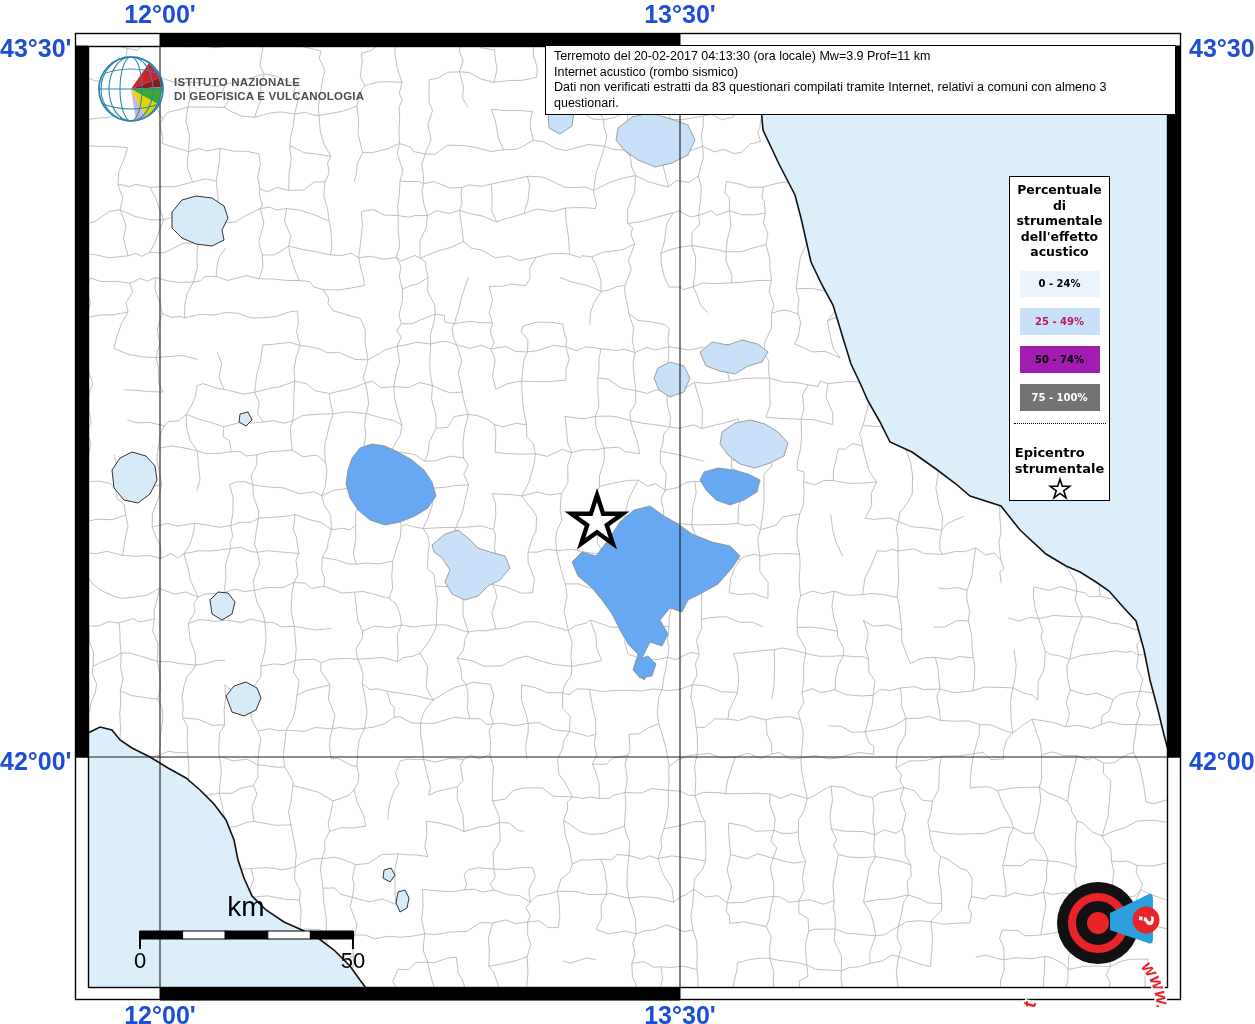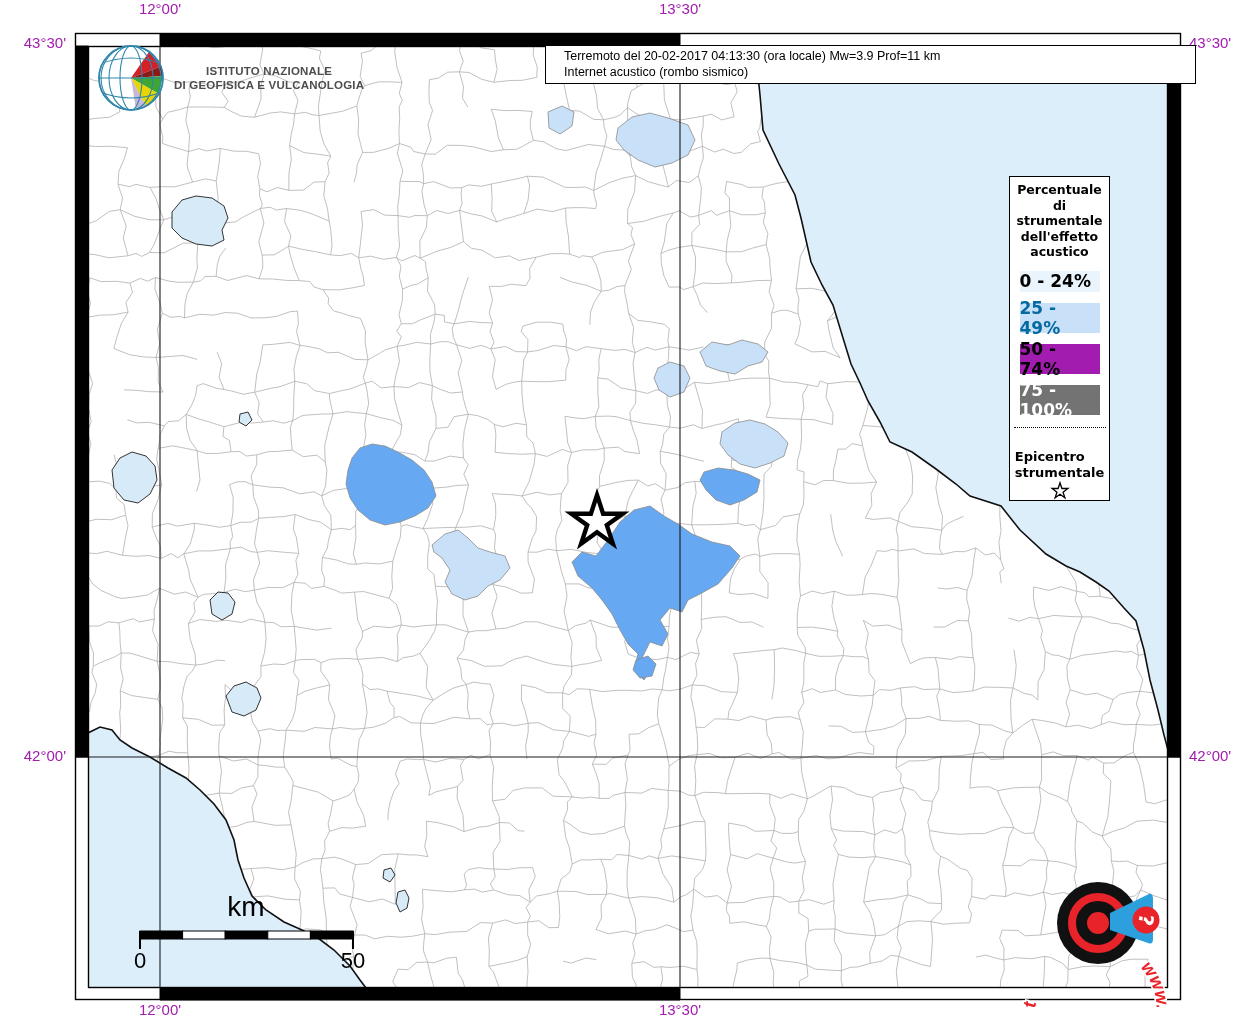--- a/index.html
+++ b/index.html
@@ -1,34 +1,34 @@
 <!DOCTYPE html>
 <html><head>
 <meta charset="utf-8">
 <style>
   html,body{margin:0;padding:0;background:#ffffff;}
   #stage{position:relative;width:1255px;height:1024px;background:#fff;overflow:hidden;
          font-family:"Liberation Sans",sans-serif;}
   #mapsvg{position:absolute;left:0;top:0;z-index:1;}
-  .coordlabel{position:absolute;z-index:3;font-size:15px;color:#a21caf;white-space:nowrap;}
+  .coordlabel{position:absolute;z-index:3;font-size:25px;color:#1d4ed8;white-space:nowrap;font-weight:bold;}
   .cl-center{transform:translateX(-50%);}
   .cl-right{text-align:right;}
   #infobox{position:absolute;left:545px;top:45px;width:613px;z-index:4;background:#fff;
-           border:1px solid #000;padding:3px 18px;font-size:12.5px;line-height:15.6px;color:#000;
+           border:1px solid #000;padding:3px 8px;font-size:12.5px;line-height:15.6px;color:#000;
            font-family:"Liberation Sans",sans-serif;}
-  #ingv-header{position:absolute;left:96px;top:44px;z-index:3;display:flex;align-items:center;text-align:center;}
+  #ingv-header{position:absolute;left:96px;top:55px;z-index:3;display:flex;align-items:center;}
   #ingv-text{margin-left:8px;font-size:11.5px;font-weight:bold;color:#4d4d4d;
              letter-spacing:.2px;line-height:14px;font-family:"Liberation Sans",sans-serif;}
   #legend{position:absolute;left:1009px;top:176px;width:101px;height:325px;z-index:4;
           background:#fff;border:1.5px solid #000;box-sizing:border-box;
           display:flex;flex-direction:column;align-items:center;
           font-family:"DejaVu Sans",sans-serif;}
   #legend .ltitle{font-size:12.5px;font-weight:bold;text-align:center;line-height:15.5px;margin-top:5px;}
-  .swatch{width:80px;height:30px;margin-top:11px;display:flex;align-items:center;
-          font-size:17px;font-weight:bold;}
+  .swatch{width:80px;height:30px;margin-top:11px;display:flex;align-items:center;justify-content:center;
+          font-size:10px;font-weight:bold;}
   #legend .epidiv{width:92px;border-top:1.5px dotted #000;margin-top:12px;}
   #legend .epititle{font-size:13px;font-weight:bold;text-align:left;line-height:16px;margin-top:21px;}
   #sitelogo{position:absolute;left:1016px;top:843px;z-index:3;}
 </style>
 </head>
 <body>
 
 <div id="stage">
 
   <div id="mapwrap">
@@ -136,33 +136,34 @@
     </svg>
     <div id="ingv-text">
       <div>ISTITUTO NAZIONALE</div>
       <div>DI GEOFISICA E VULCANOLOGIA</div>
     </div>
   </div>
 
   <div id="infobox">
     <div>Terremoto del 20-02-2017 04:13:30 (ora locale) Mw=3.9 Prof=11 km</div>
     <div>Internet acustico (rombo sismico)</div>
+    <div>Dati non verificati estratti da 83 questionari compilati tramite Internet, relativi a comuni con almeno 3 questionari.</div>
   </div>
 
   <div id="legend">
     <div class="ltitle">
       <div>Percentuale</div>
       <div>di strumentale</div>
       <div>dell'effetto</div>
       <div>acustico</div>
     </div>
     <div class="swatch" id="sw0" style="background: rgb(234, 244, 252); color: rgb(0, 0, 0);">
         <span>0 - 24%</span>
       </div>
-    <div class="swatch" id="sw1" style="background: rgb(201, 225, 248); color: #0369a1;">
+    <div class="swatch" id="sw1" style="background: rgb(201, 225, 248); color: #be185d;">
         <span>25 - 49%</span>
       </div>
     <div class="swatch" id="sw2" style="background: #a21caf; color: rgb(0, 0, 0);">
         <span>50 - 74%</span>
       </div>
     <div class="swatch" id="sw3" style="background: #737373; color: rgb(255, 255, 255);">
         <span>75 - 100%</span>
       </div>
     <div class="epidiv"></div>
     <div class="epititle">

